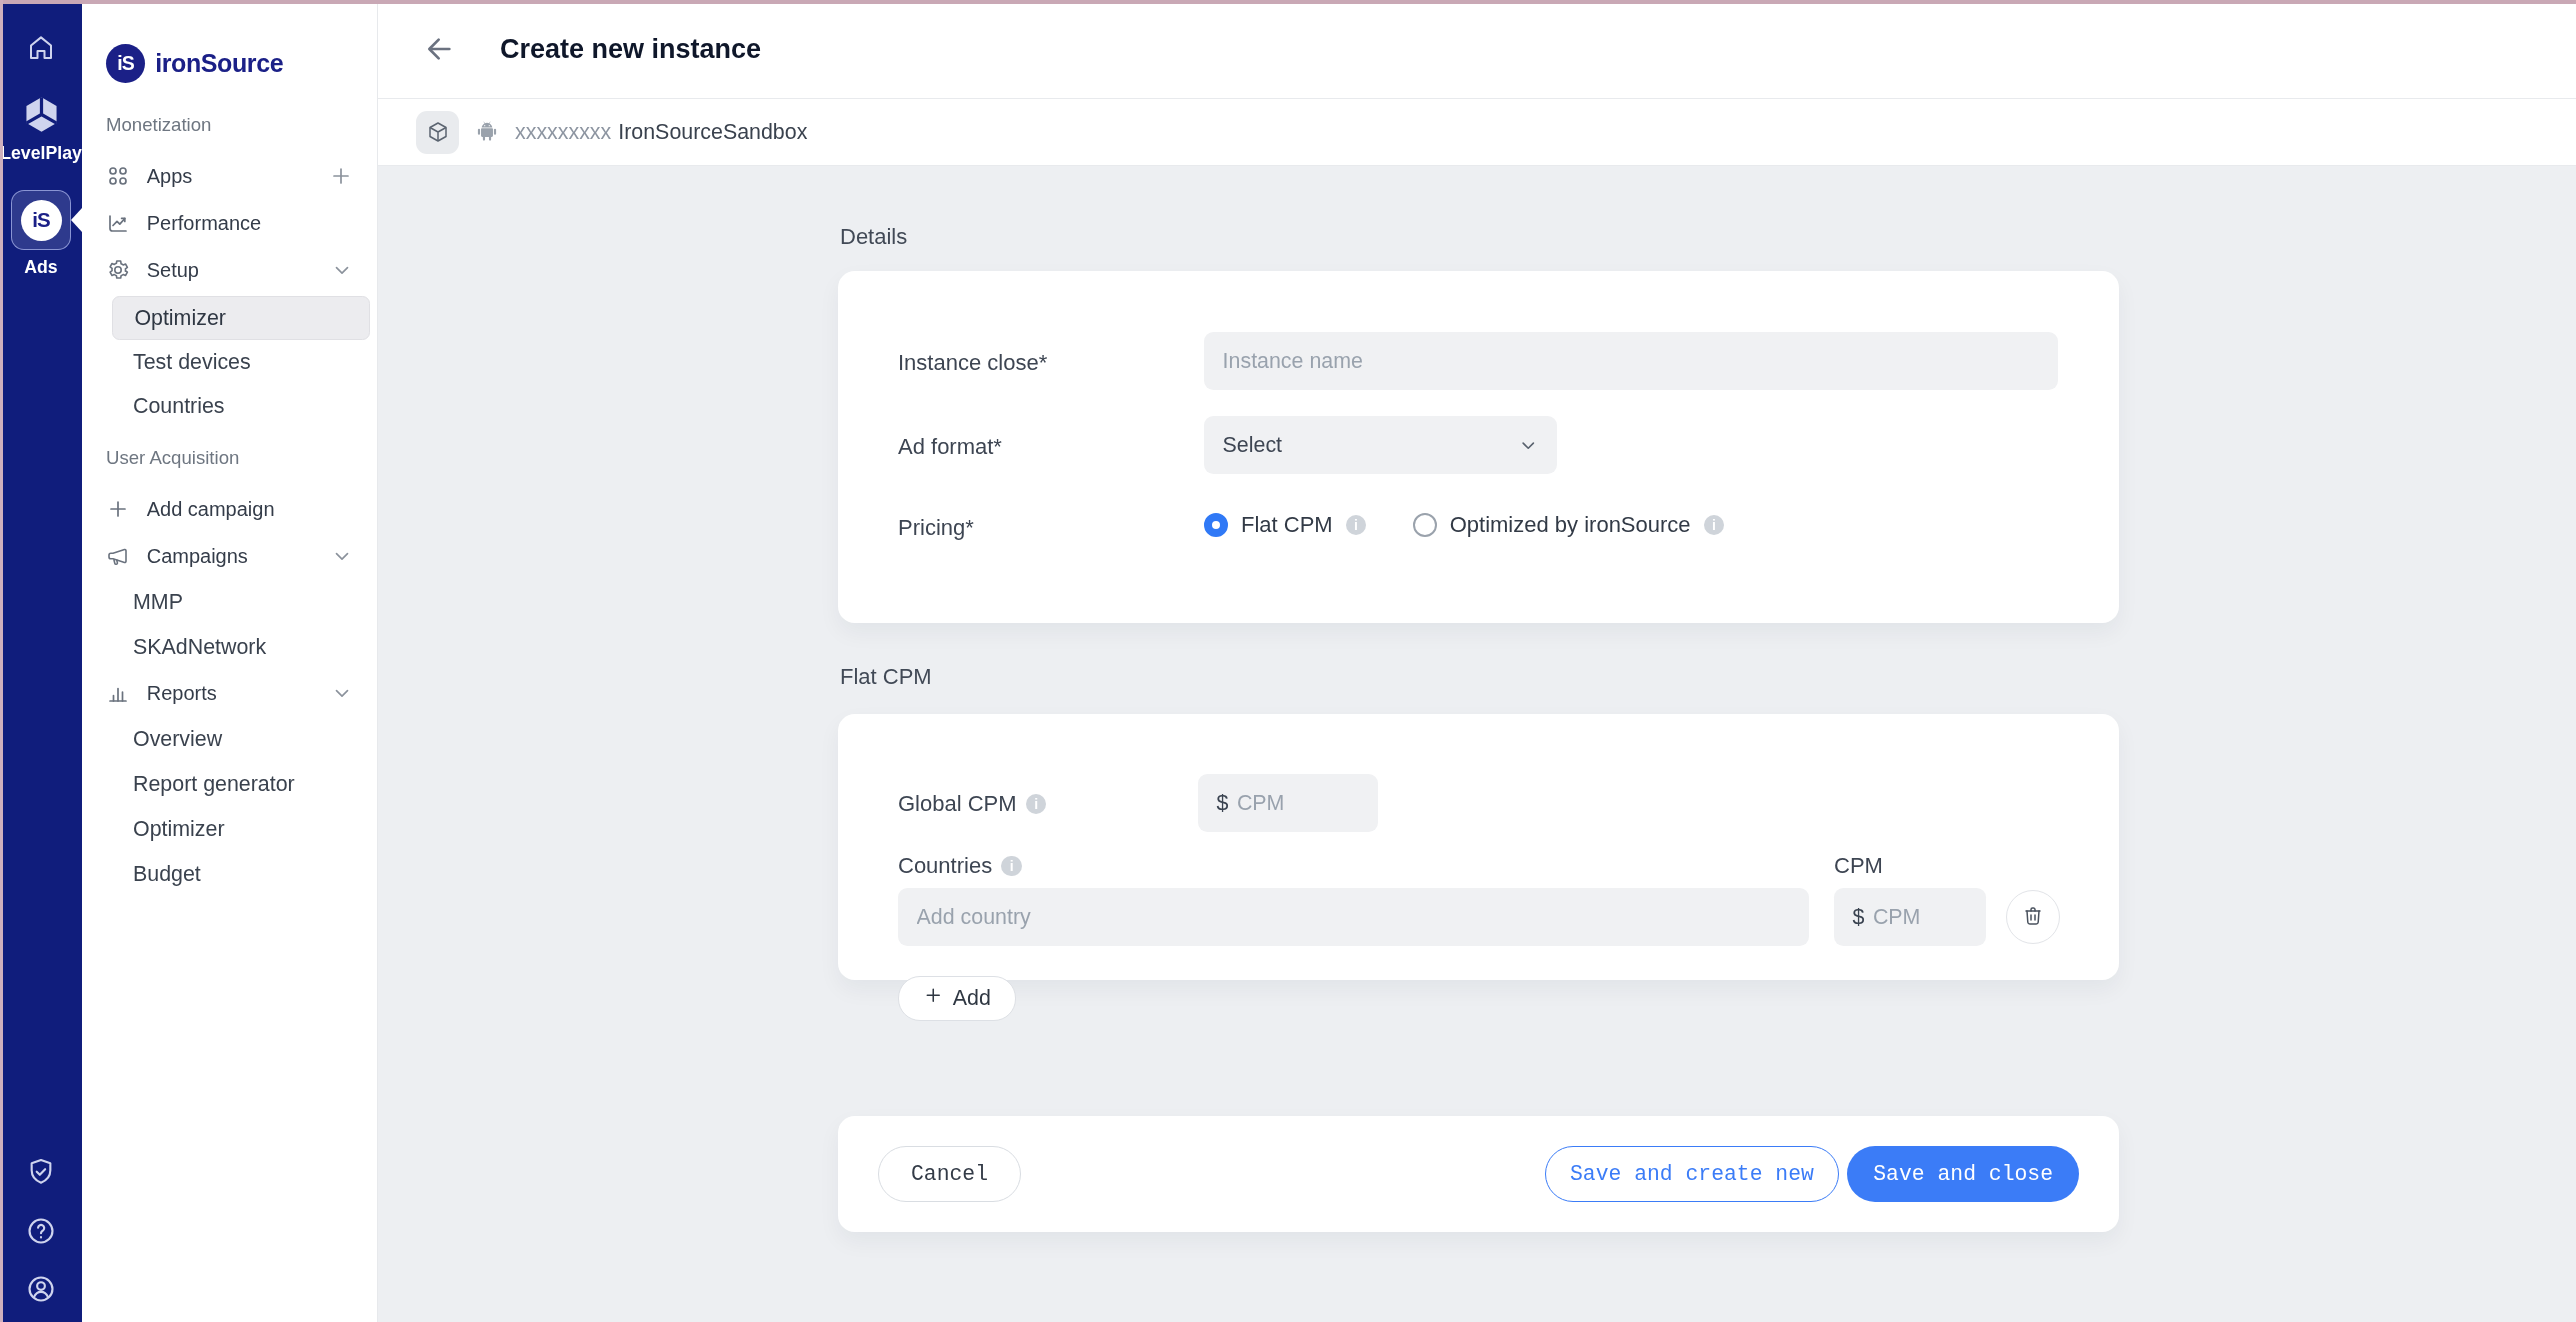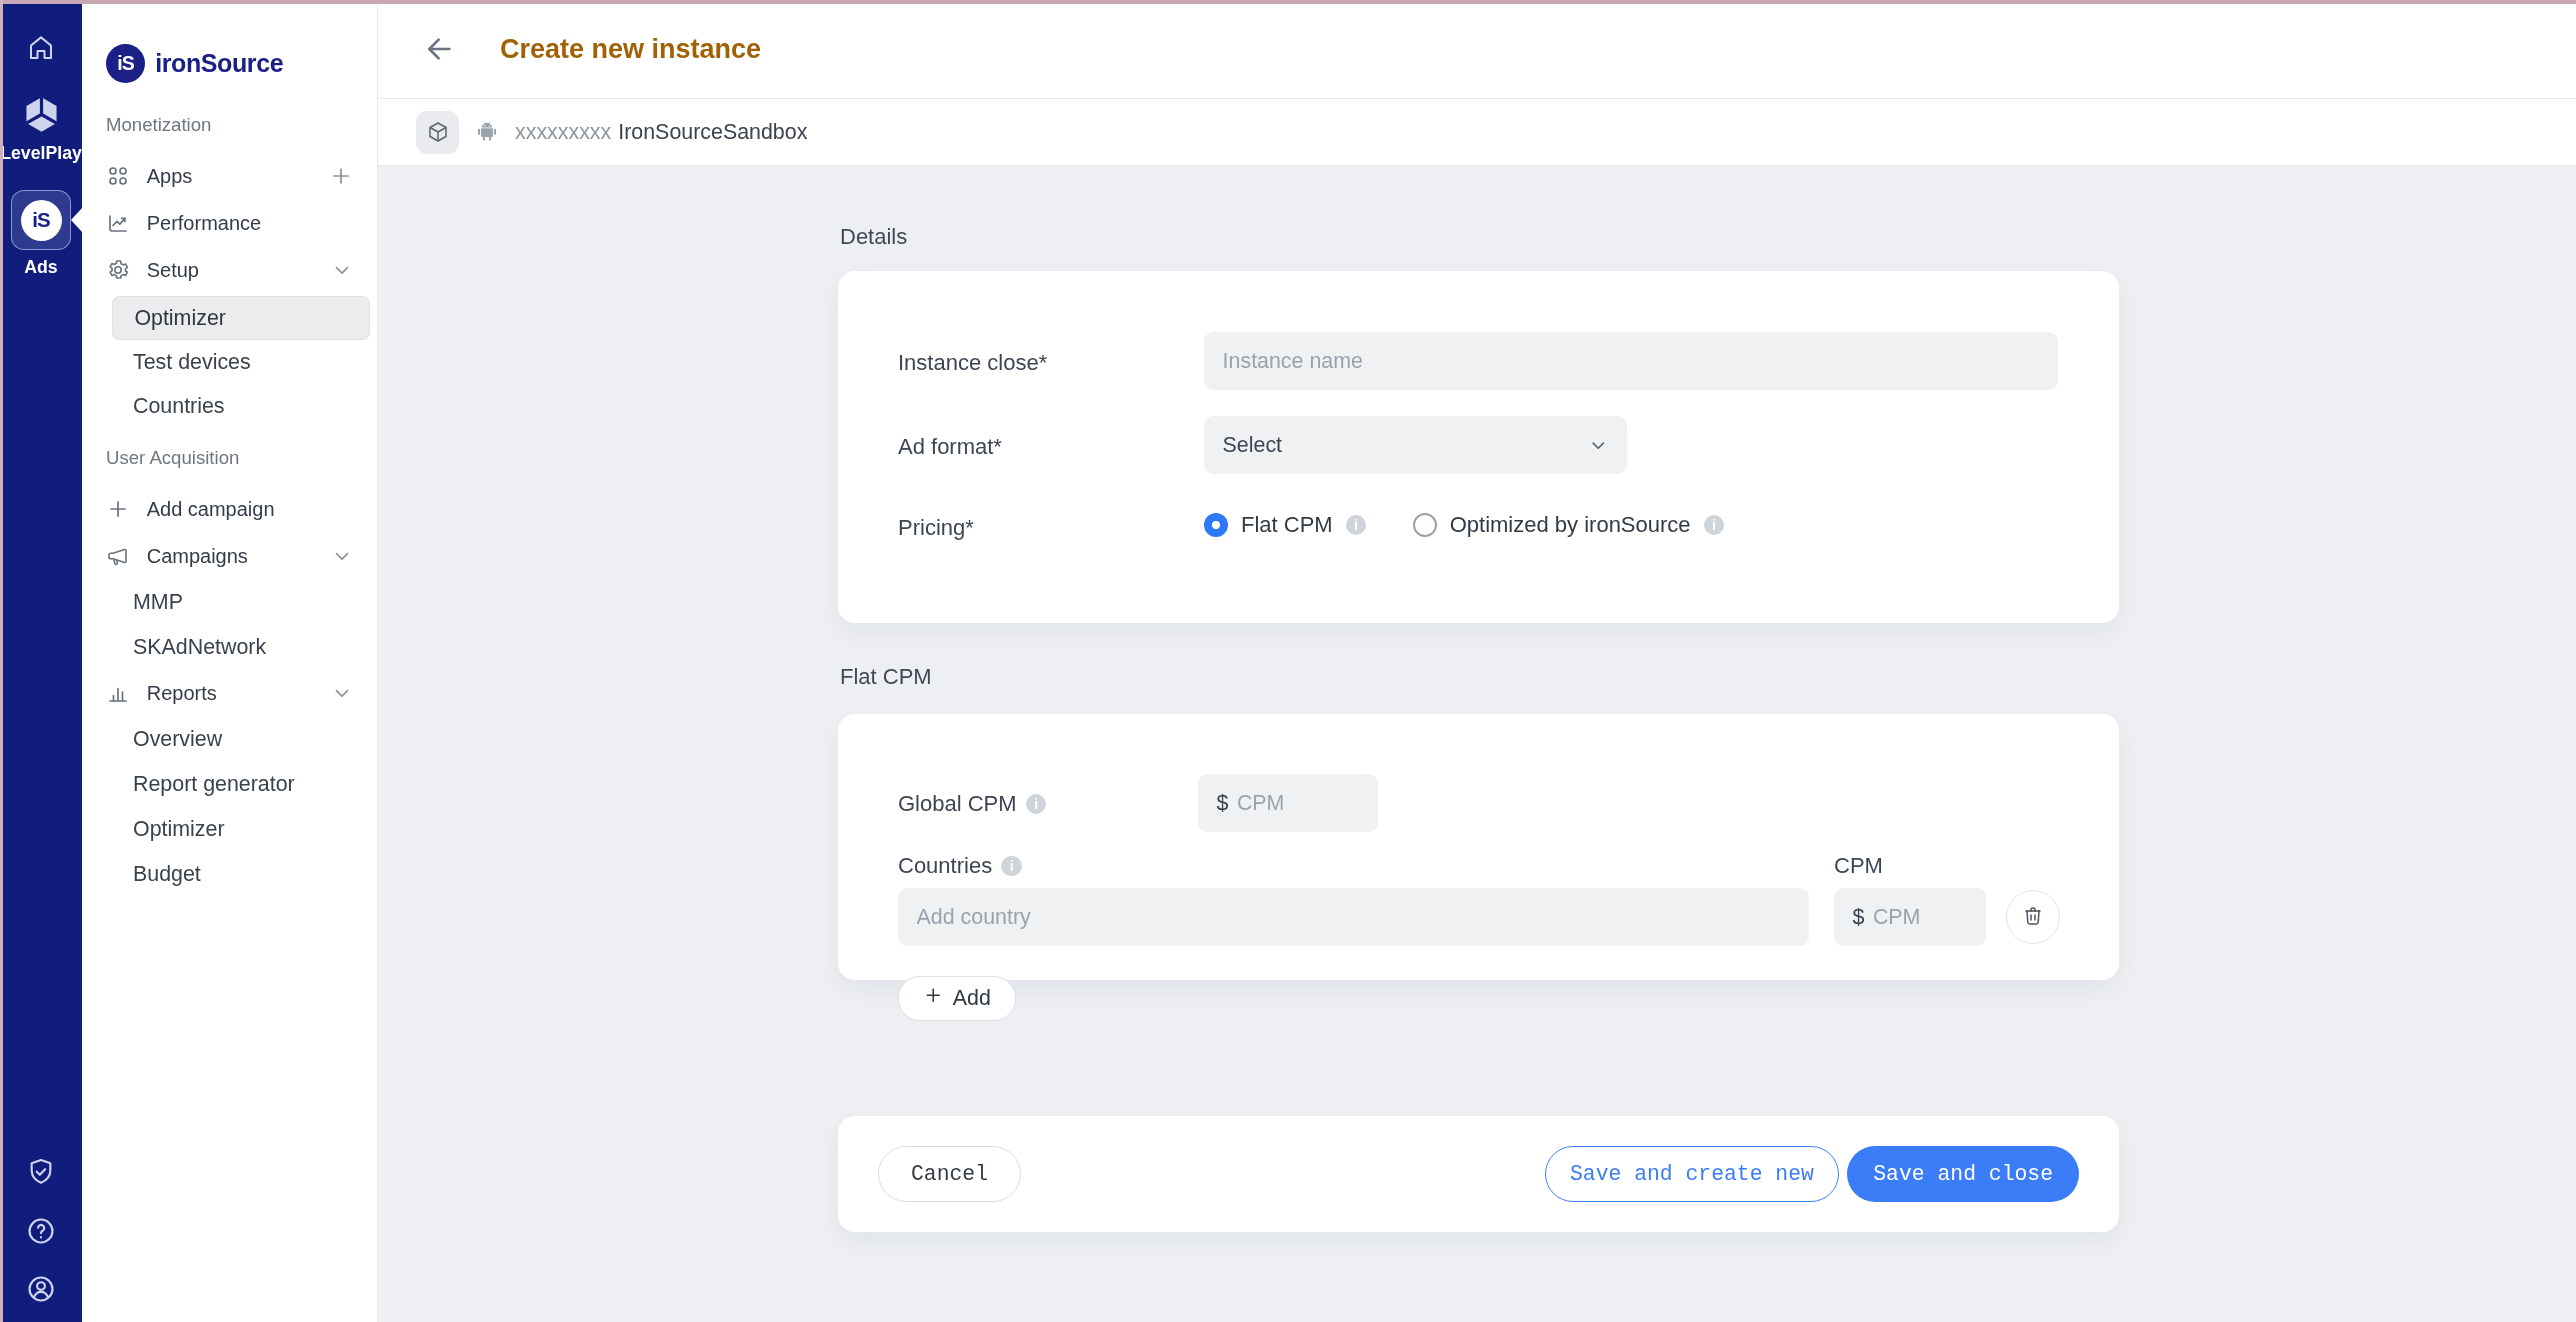--- a/index.html
+++ b/index.html
@@ -31,21 +31,21 @@
   .menu-item .mi-icon { color:#6a727e; display:flex; }
   .menu-item .trail { margin-left:auto; color:#8b929c; display:flex; }
   .sub-item { display:flex; align-items:center; height:44px; padding-left:51px; font-size:21.4px; color:#3a424e; cursor:pointer; }
   .sub-item.selected { margin-left:30px; padding-left:21.4px; width:258px; background:#ececef; border:0.9px solid #e0e0e4; border-radius:7.4px; color:#2f3743; }
   .mt3{margin-top:2.8px}.mt16{margin-top:15px}.mt18{margin-top:16.7px}.mt20{margin-top:18.6px}
 
   
   .main { position:absolute; left:378px; top:0; right:0; height:100%; }
   .top-header { height:99px; background:#fff; border-bottom:0.9px solid #e8eaed; display:flex; align-items:center; padding-left:46px; gap:44px; }
   .back-btn { color:#6b7280; display:flex; cursor:pointer; }
-  .page-title { font-size:27px; font-weight:700; color:#a16207; }
+  .page-title { font-size:27px; font-weight:700; color:#0f172a; }
   .app-bar { height:67px; background:#fff; border-bottom:0.9px solid #e8eaed; display:flex; align-items:center; padding-left:38px; gap:15px; }
   .app-badge { width:43px; height:43px; border-radius:11px; background:#e9ebee; color:#5b6470; display:flex; align-items:center; justify-content:center; }
   .android { color:#9aa2ac; display:flex; }
   .app-bar-text { font-size:21.4px; }
   .masked { color:#8d95a1; }
   .app-name { color:#3a424e; font-weight:500; margin-left:7px; }
 
   .content { position:absolute; left:0; right:0; top:166px; bottom:0; background:#edeff2; }
   .sec-label { position:absolute; left:462px; font-size:22px; color:#414956; }
   .card { position:absolute; left:460px; width:1281px; background:#fff; border-radius:16.7px; box-shadow:0 9.3px 22px rgba(20,30,50,.05); }
@@ -270,21 +270,21 @@
 
       <div class="sec-label" style="top:58px">Details</div>
 
       <div class="card" style="top:105px; height:352px;">
         <div class="form-label" style="top:79px">Instance close*</div>
         <div class="gray-input" style="position:absolute; left:366px; top:61px; width:854px;">
           <input placeholder="Instance name" style="">
         </div>
 
         <div class="form-label" style="top:163px">Ad format*</div>
-        <div class="select-box" style="left:366px; top:145px; width:423px;">
+        <div class="select-box" style="left:366px; top:145px; width:353px;">
           <span class="sel-val">Select</span>
           <span class="chev">
             <svg width="20.5" height="20.5" viewBox="0 0 24 24" fill="none" stroke="currentColor" stroke-width="1.9" stroke-linecap="round" stroke-linejoin="round">
                 <path d="M6 9.5l6 6 6-6"></path>
               </svg>
           </span>
         </div>
 
         <div class="form-label" style="top:244px">Pricing*</div>
         <div class="radio-row" style="left:366px; top:241px;">

